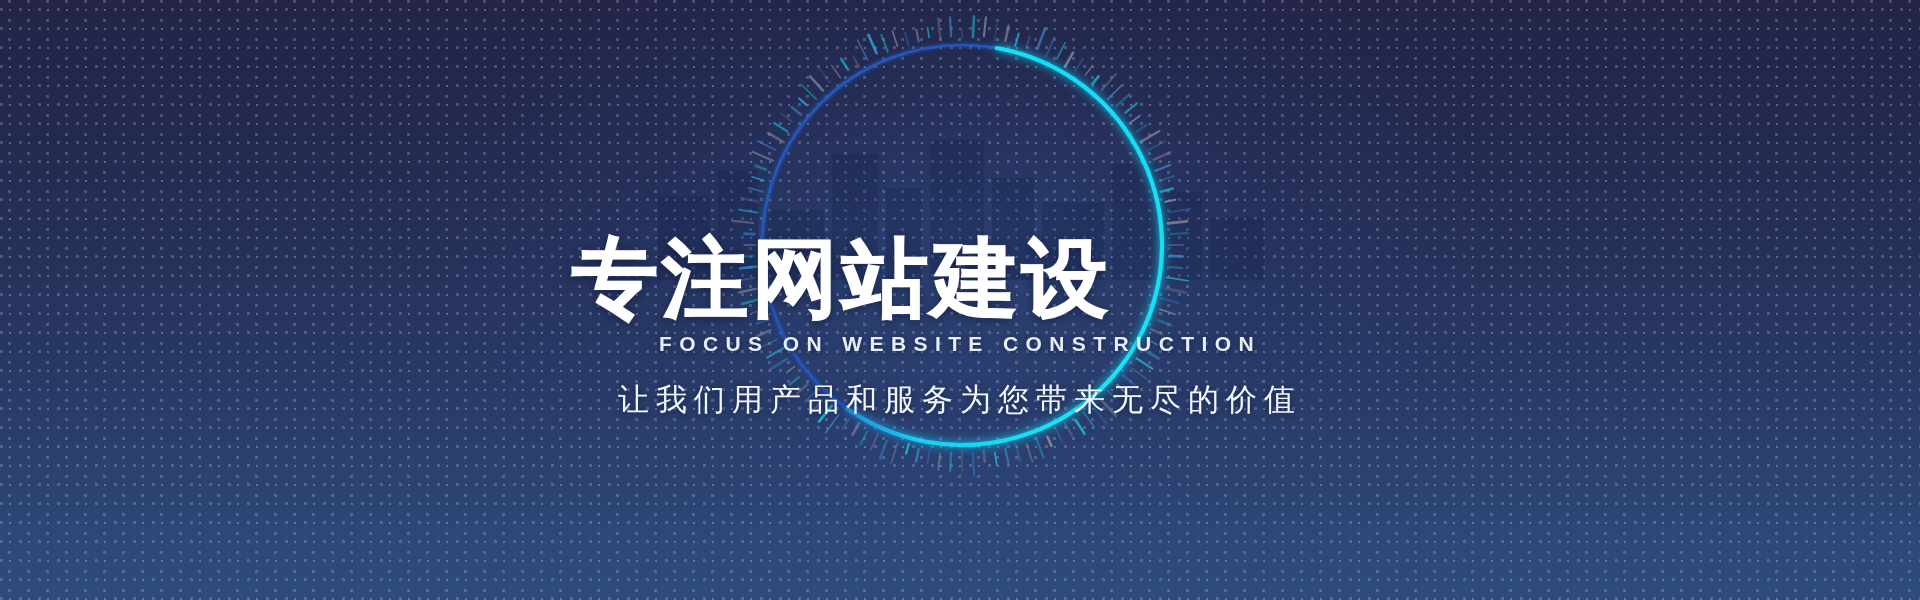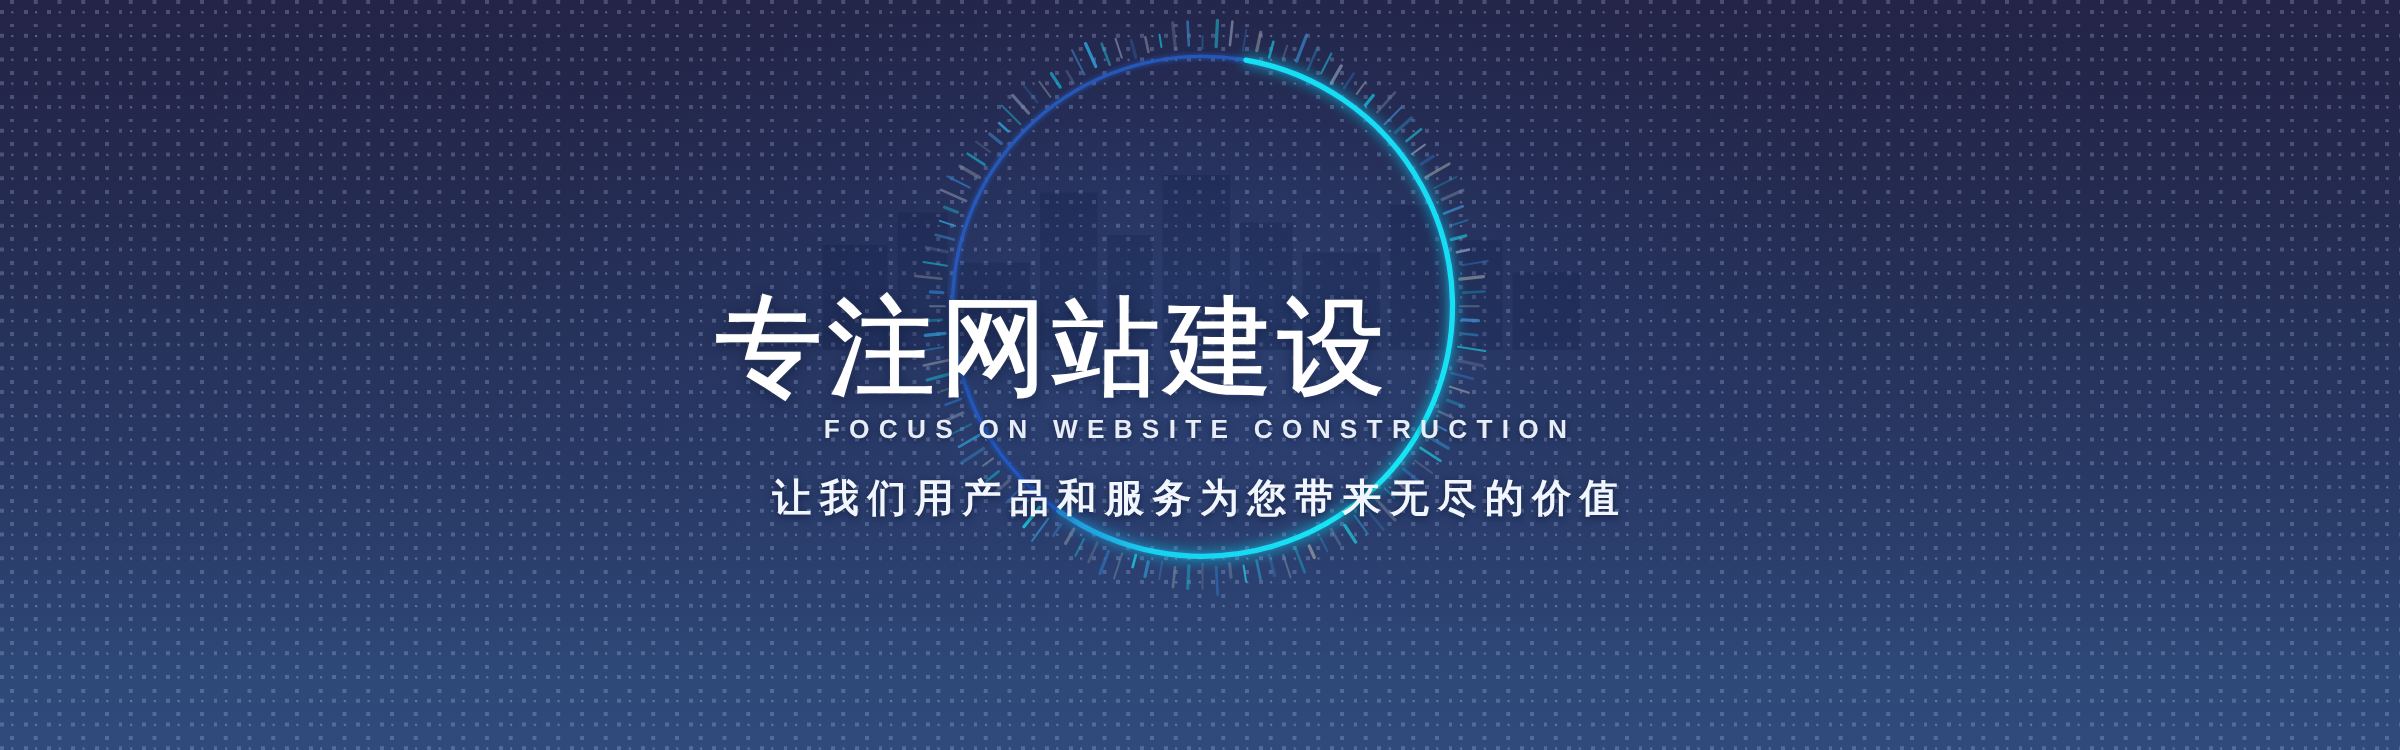--- a/index.html
+++ b/index.html
@@ -87,21 +87,21 @@
     top: 0;
     width: 1920px;
     text-align: center;
   }
   .title-cn {
     position: absolute;
     top: 232px;
     width: 1684px;
     font-size: 86px;
     line-height: 92px;
-    font-weight: 400;
+    font-weight: 700;
     color: #ffffff;
     letter-spacing: 4px;
     font-family: "DejaVu Sans", "Liberation Sans", sans-serif;
     text-shadow: 0 2px 10px rgba(6,14,40,0.55), 0 0 2px rgba(255,255,255,0.35);
     -webkit-text-stroke: 1.2px #ffffff;
   }
   .title-en {
     position: absolute;
     top: 331px;
     width: 1920px;
@@ -111,21 +111,21 @@
     color: #e6ecf8;
     letter-spacing: 7.4px;
     text-shadow: 0 1px 5px rgba(6,14,40,0.5);
   }
   .tagline {
     position: absolute;
     top: 379px;
     width: 1920px;
     font-size: 31px;
     line-height: 40px;
-    font-weight: 700;
+    font-weight: 400;
     color: #f1f5fd;
     letter-spacing: 7px;
     font-family: "DejaVu Sans", "Liberation Sans", sans-serif;
     text-shadow: 0 1px 6px rgba(6,14,40,0.55);
   }
 </style>
 </head>
 <body>
 
 <div class="banner">

